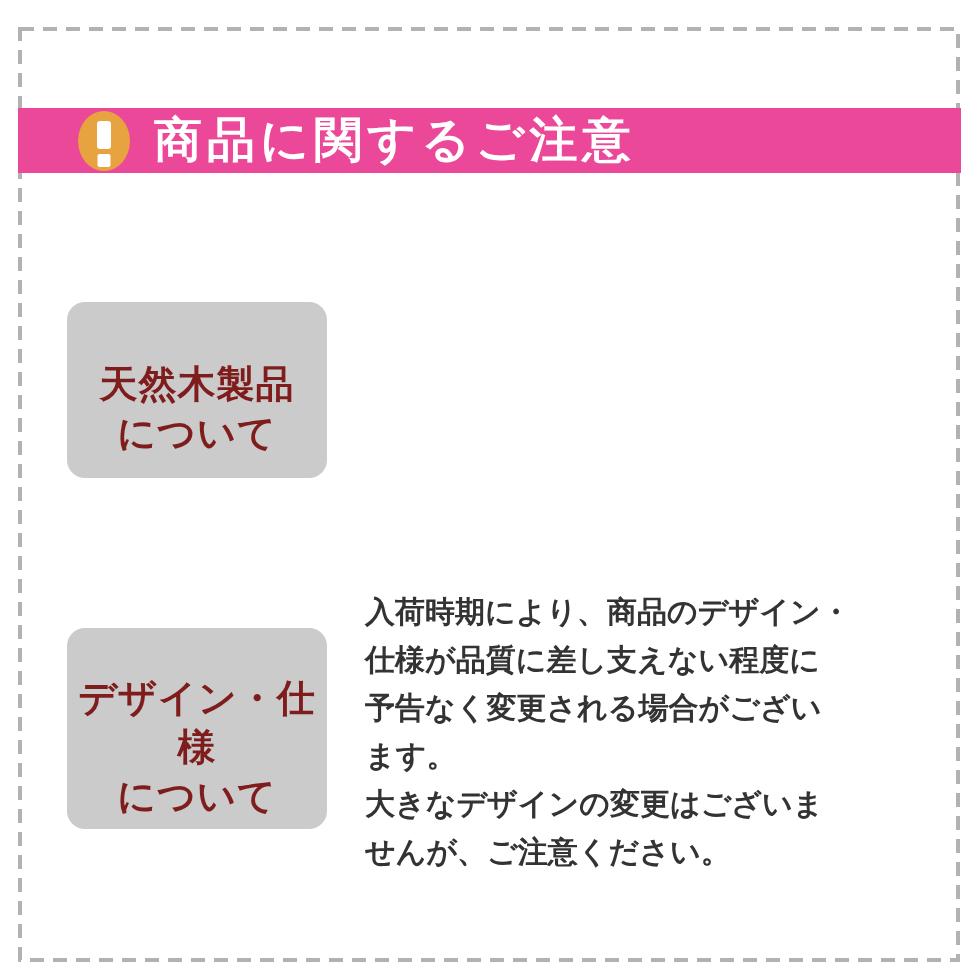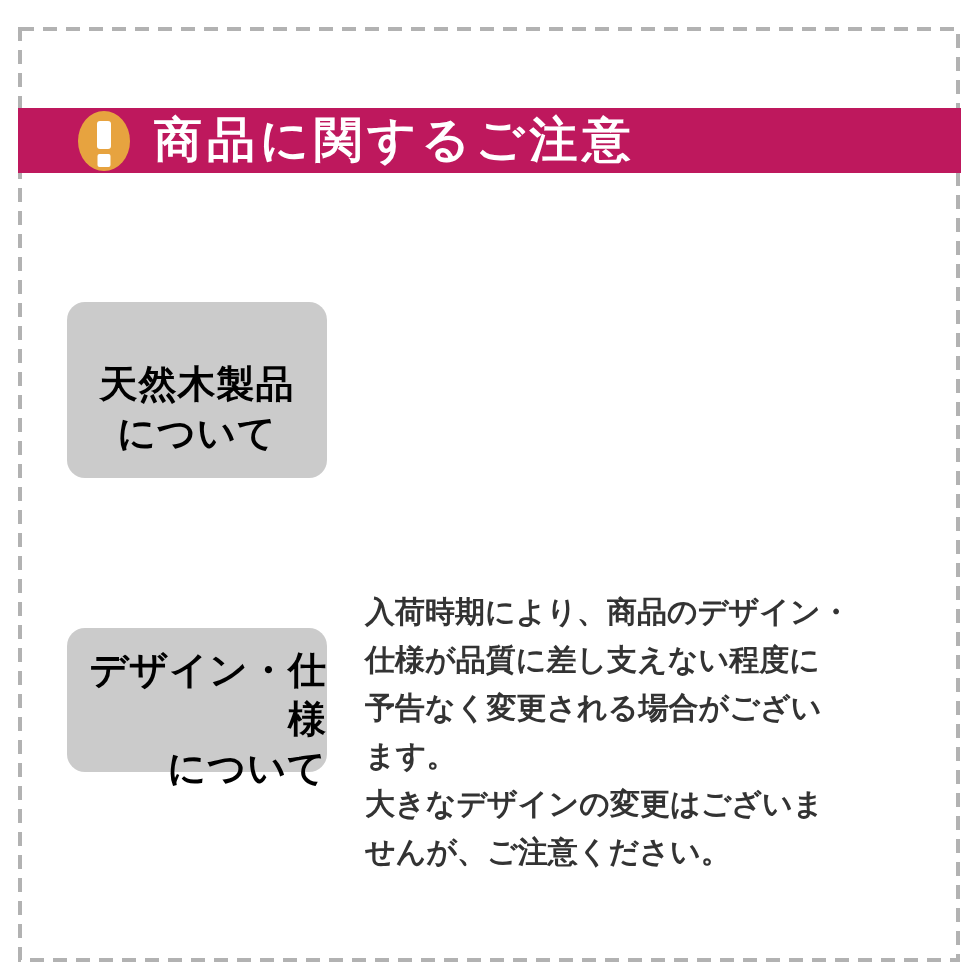--- a/index.html
+++ b/index.html
@@ -16,21 +16,21 @@
   }
   .dashed-frame {
     position: absolute;
     left: 0; top: 0;
     pointer-events: none;
   }
   .header-bar {
     position: absolute;
     left: 18px; top: 108px;
     width: 943px; height: 65px;
-    background: #be185d;
+    background: #ec4899;
     display: flex;
     align-items: center;
   }
   .alert-icon {
     width: 52px; height: 60px;
     margin-left: 60px;
     background: #e7a33f;
     border-radius: 50%;
     position: relative;
     flex: 0 0 auto;
@@ -68,28 +68,28 @@
     background: #cbcbcb;
     border-radius: 18px;
     display: flex;
     align-items: center;
     justify-content: center;
     text-align: center;
   }
   .label-box .label-text {
     font-size: 38px;
     font-weight: 600;
-    color: #000000;
+    color: #7f1d1d;
     line-height: 49px;
     white-space: pre-line;
     letter-spacing: 1px;
     margin-top: 38px;
   }
   .label-box.box-1 { top: 302px; height: 176px; }
-  .label-box.box-2 { top: 628px; height: 144px; text-align: right; }
+  .label-box.box-2 { top: 628px; height: 201px; }
   .body-text {
     position: absolute;
     left: 365px;
     width: 580px;
     font-size: 30px;
     font-weight: 600;
     color: #333333;
     line-height: 48px;
     white-space: pre-line;
     letter-spacing: 0px;

